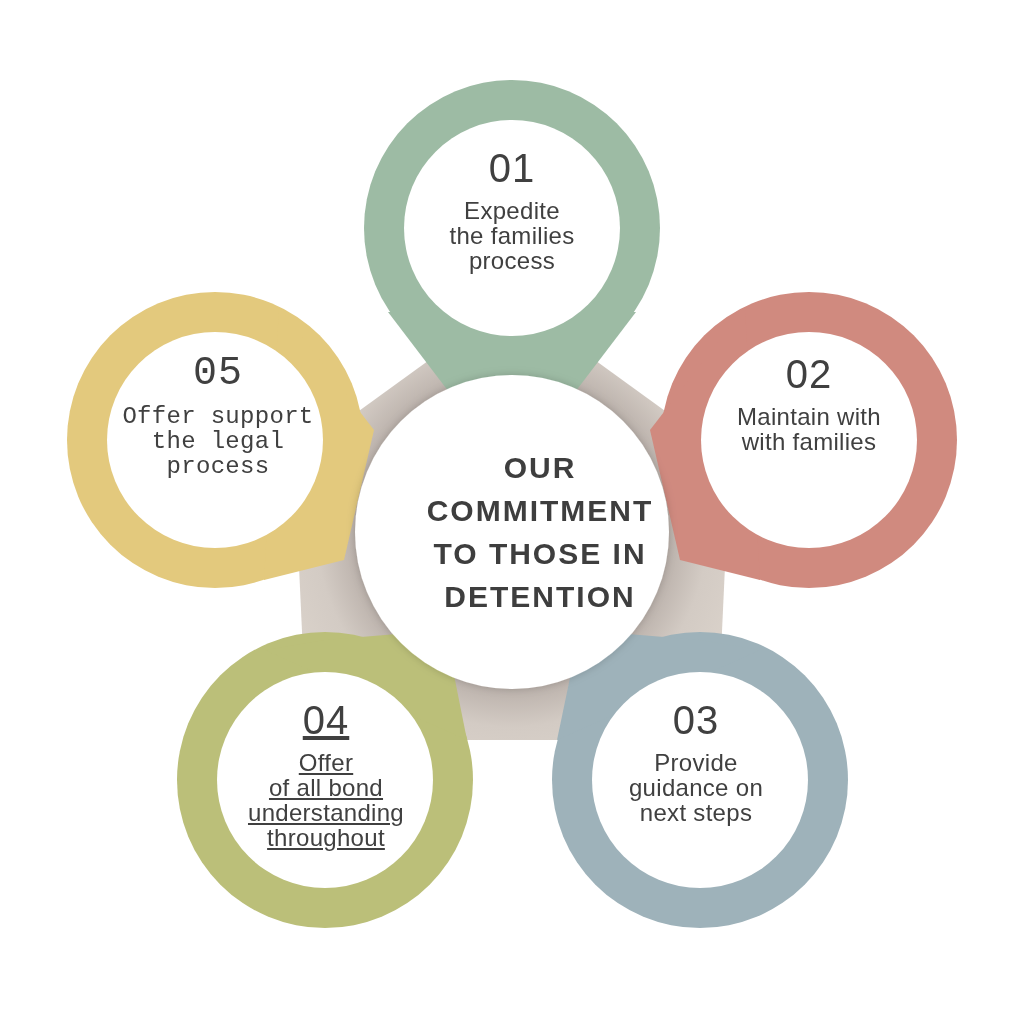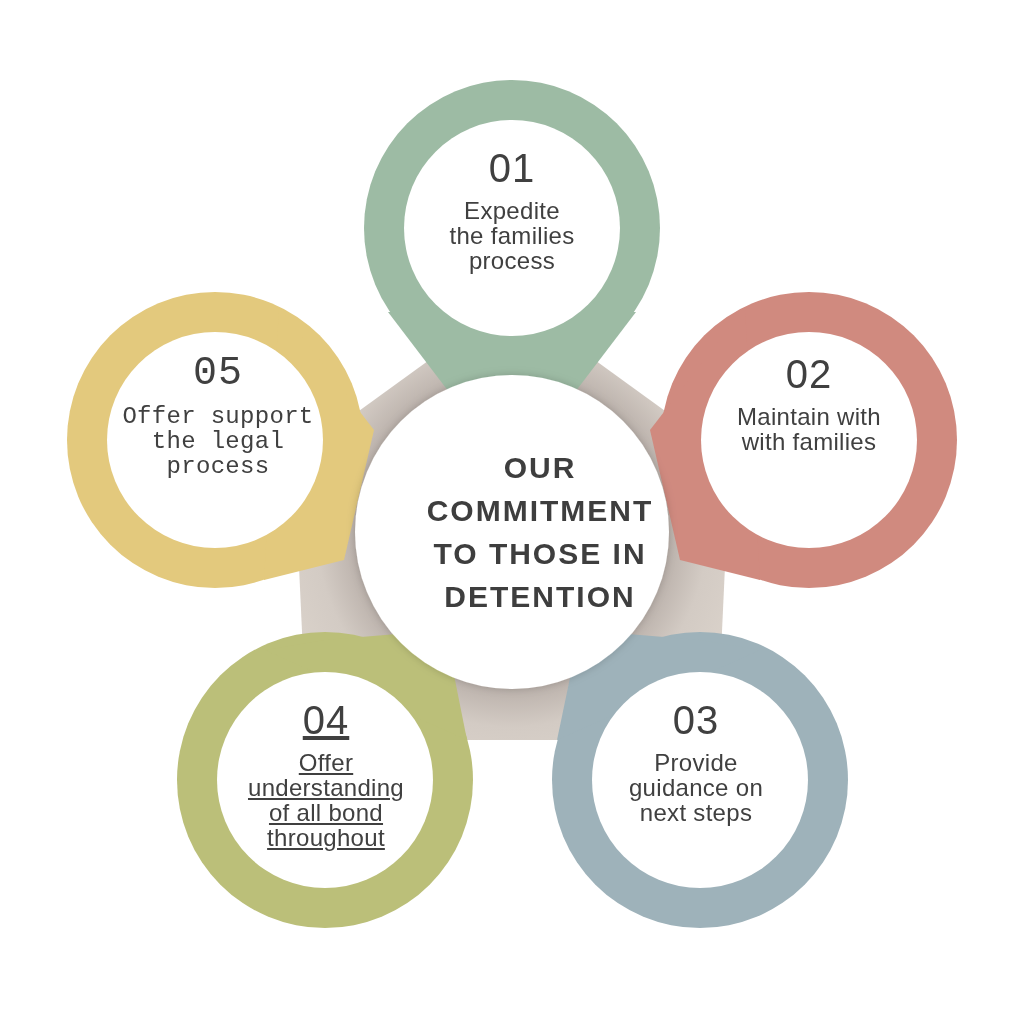--- a/index.html
+++ b/index.html
@@ -88,22 +88,22 @@
 <div class="pin-text" style="left:696px; top:698px;">
   <div class="pin-num">03</div>
   <div class="pin-desc">Provide</div>
   <div class="pin-desc">guidance on</div>
   <div class="pin-desc">next steps</div>
 </div>
 
 <div class="pin-text" style="left:326px; top:698px;text-decoration:underline;">
   <div class="pin-num">04</div>
   <div class="pin-desc">Offer</div>
+  <div class="pin-desc">of all bond</div>
   <div class="pin-desc">understanding</div>
-  <div class="pin-desc">of all bond</div>
   <div class="pin-desc">throughout</div>
 </div>
 
 <div class="pin-text" style="left:218px; top:352px;font-family:Liberation Mono, monospace;">
   <div class="pin-num">05</div>
   <div class="pin-desc">Offer support</div>
   <div class="pin-desc">the legal</div>
   <div class="pin-desc">process</div>
 </div>
 

